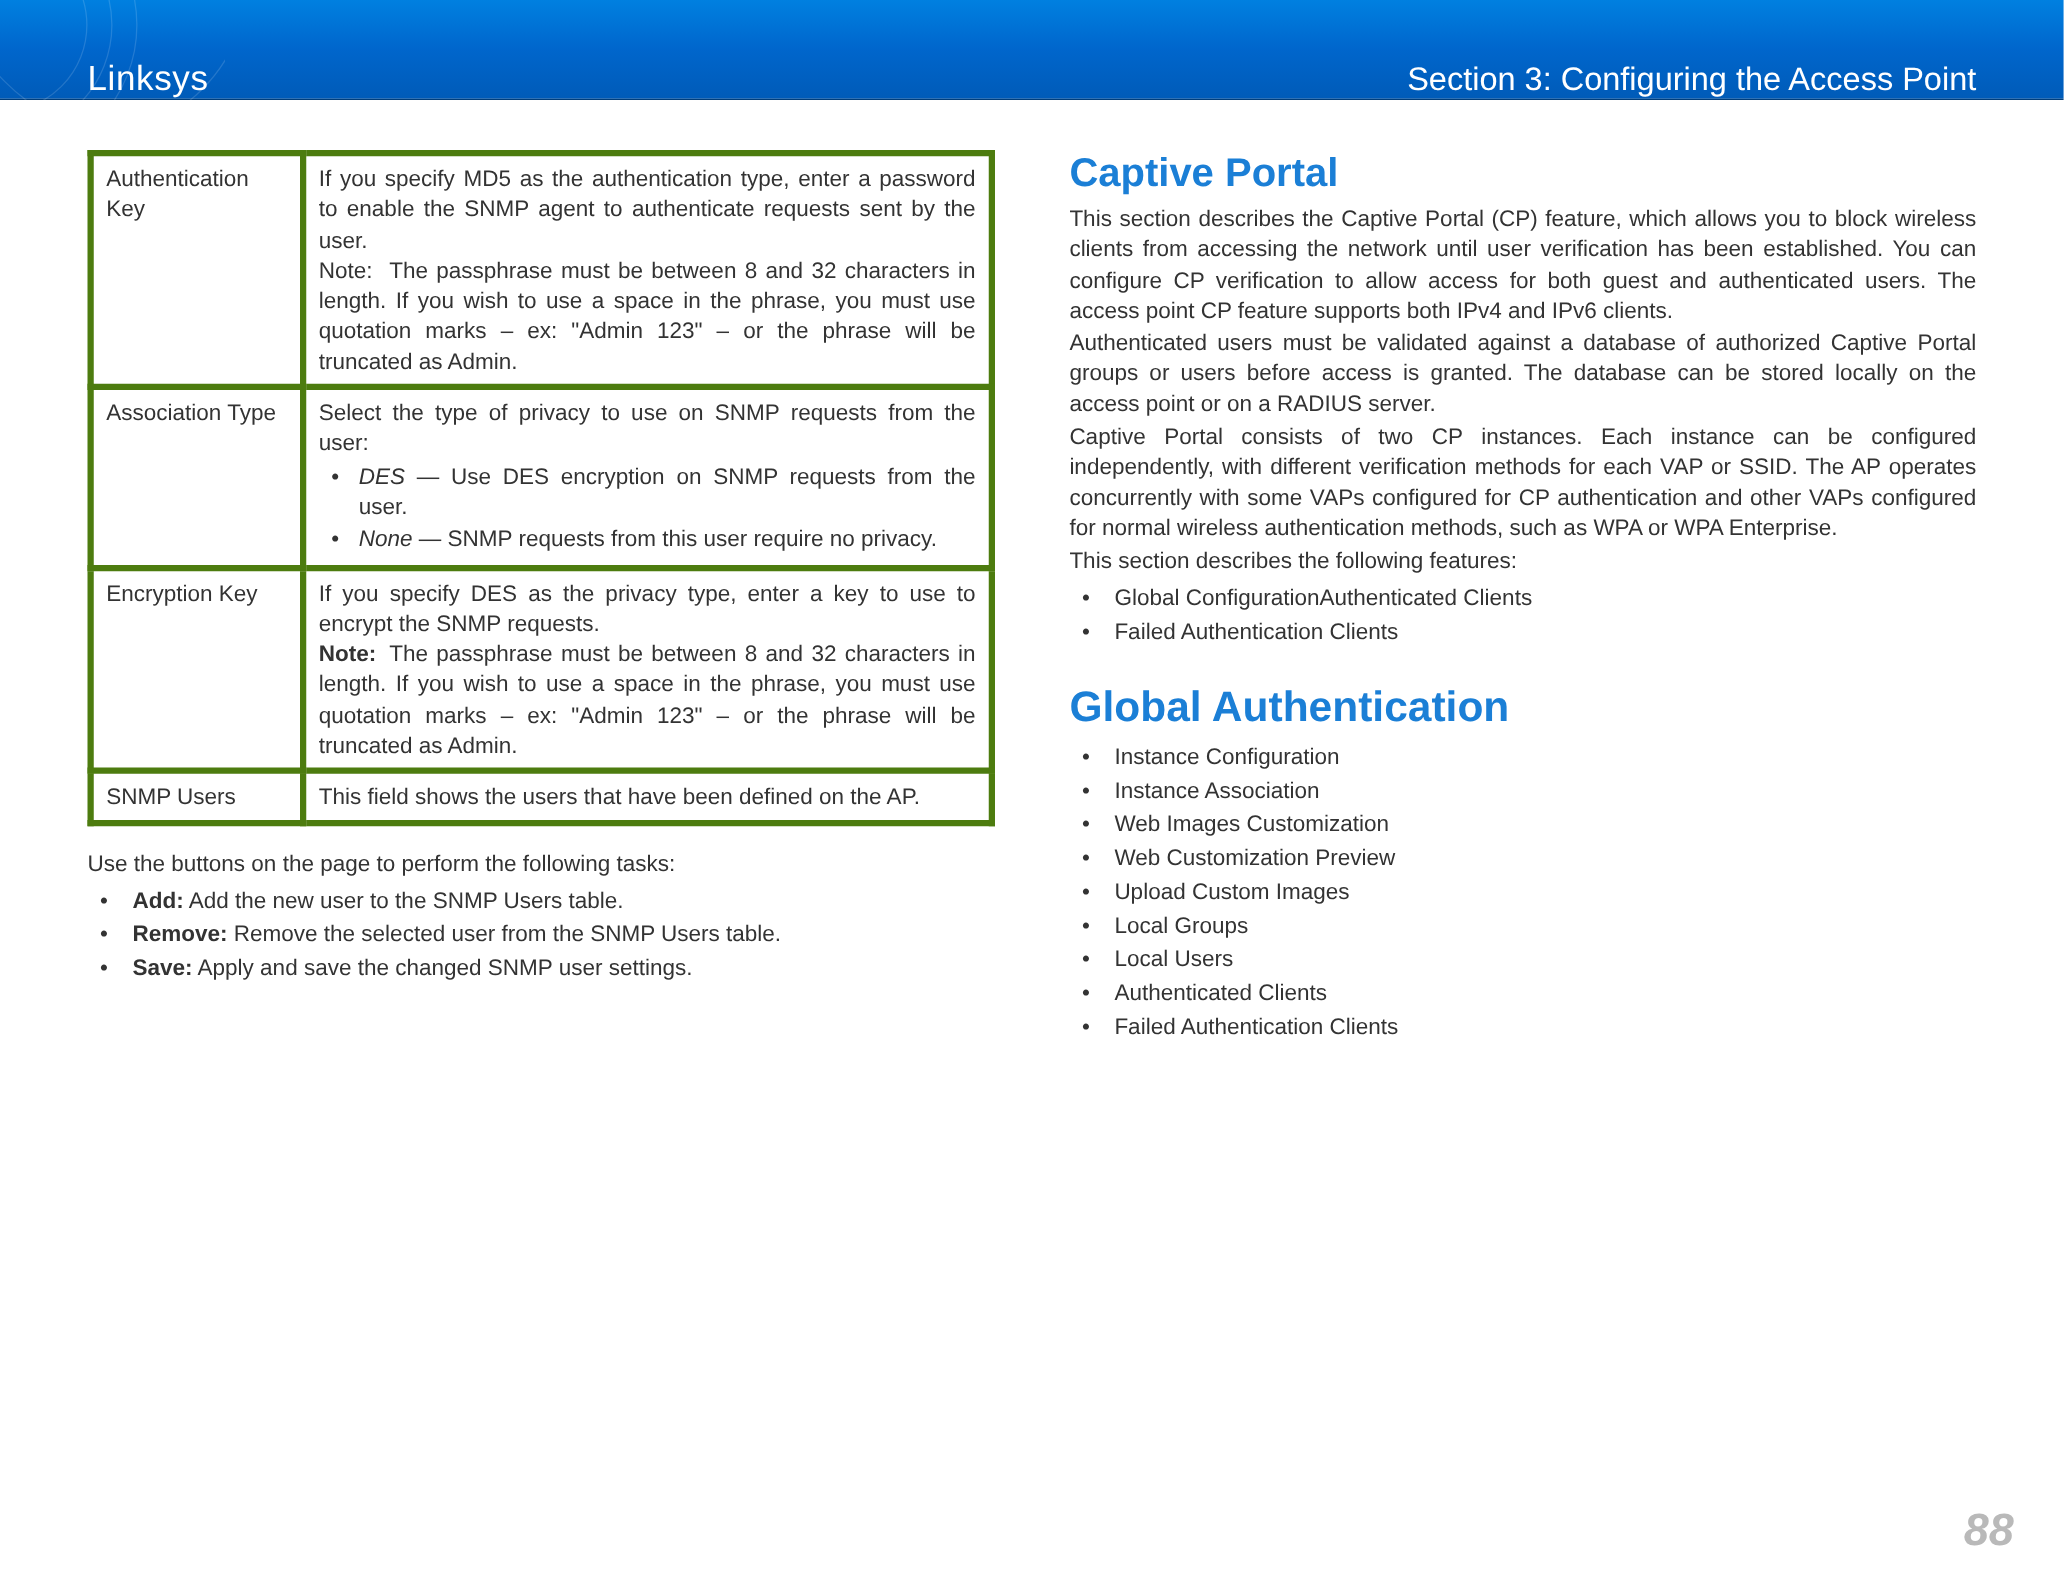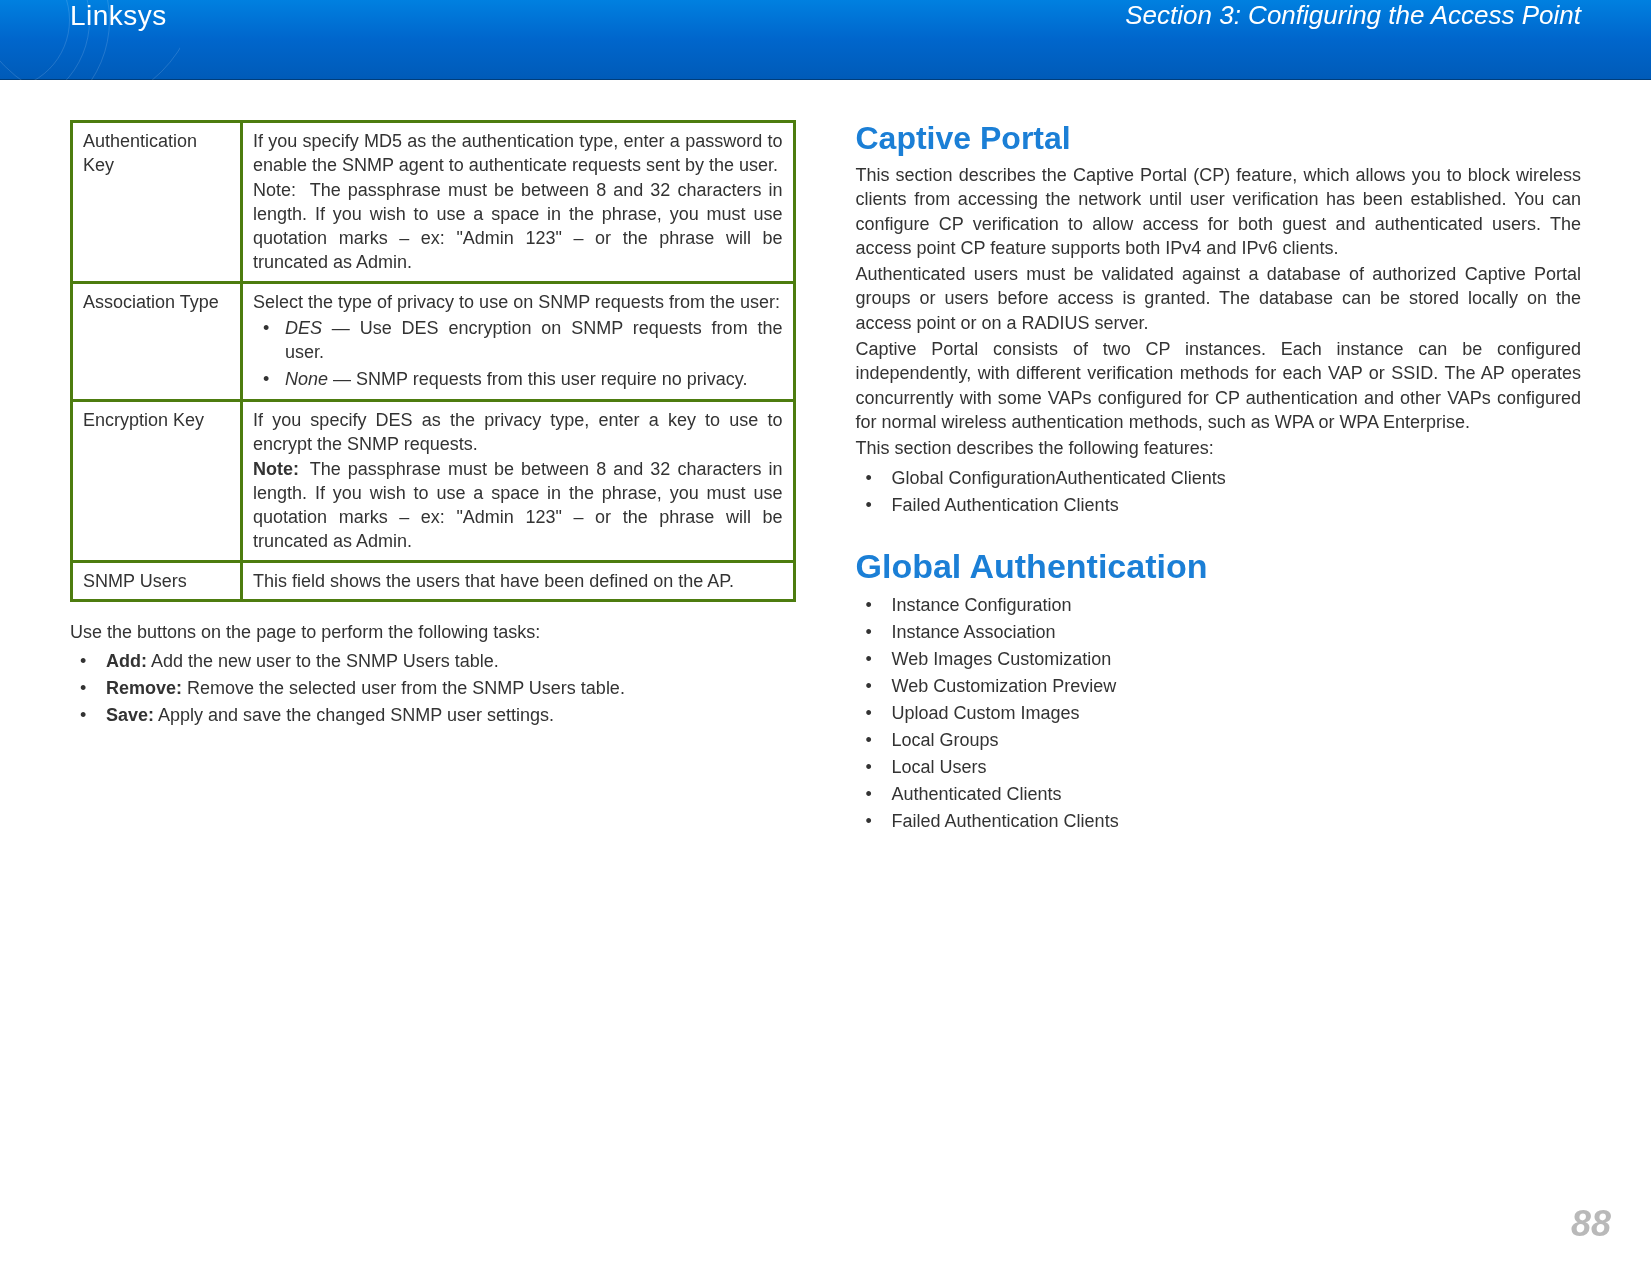--- a/index.html
+++ b/index.html
@@ -10,21 +10,21 @@
     height: 1275px;
     position: relative;
     overflow: hidden;
     color: #333;
   }
   .header {
     height: 80px;
     background: linear-gradient(to bottom, #0080e0 0%, #0066cc 50%, #005bb8 100%);
     position: relative;
     display: flex;
-    align-items: flex-start;
+    align-items: flex-end;
     justify-content: space-between;
     padding: 0 70px 0 70px;
     color: #fff;
     border-bottom: 1px solid #003d7a;
   }
   .header-pattern {
     position: absolute;
     left: 0; top: 0;
     width: 180px; height: 80px;
     overflow: hidden;
@@ -39,40 +39,39 @@
   .brand {
     font-size: 28px;
     font-weight: 400;
     letter-spacing: 0.5px;
     z-index: 2;
   }
   .section-title {
     font-size: 26px;
     font-weight: 400;
     z-index: 2;
-    font-style: italic;
   }
   .page-body {
     display: flex;
     gap: 60px;
     padding: 40px 70px 0 70px;
   }
   .col {
     flex: 1;
     min-width: 0;
   }
   table.defs {
     border-collapse: collapse;
     width: 100%;
     font-size: 18px;
     line-height: 1.35;
     color: #333;
   }
   table.defs td {
-    border: 3px solid #4d7c0f;
+    border: 5px solid #4d7c0f;
     padding: 6px 10px;
     vertical-align: top;
     text-align: justify;
   }
   table.defs td.term {
     width: 170px;
     font-weight: 400;
   }
   .note-lead {
     display: inline-block;

